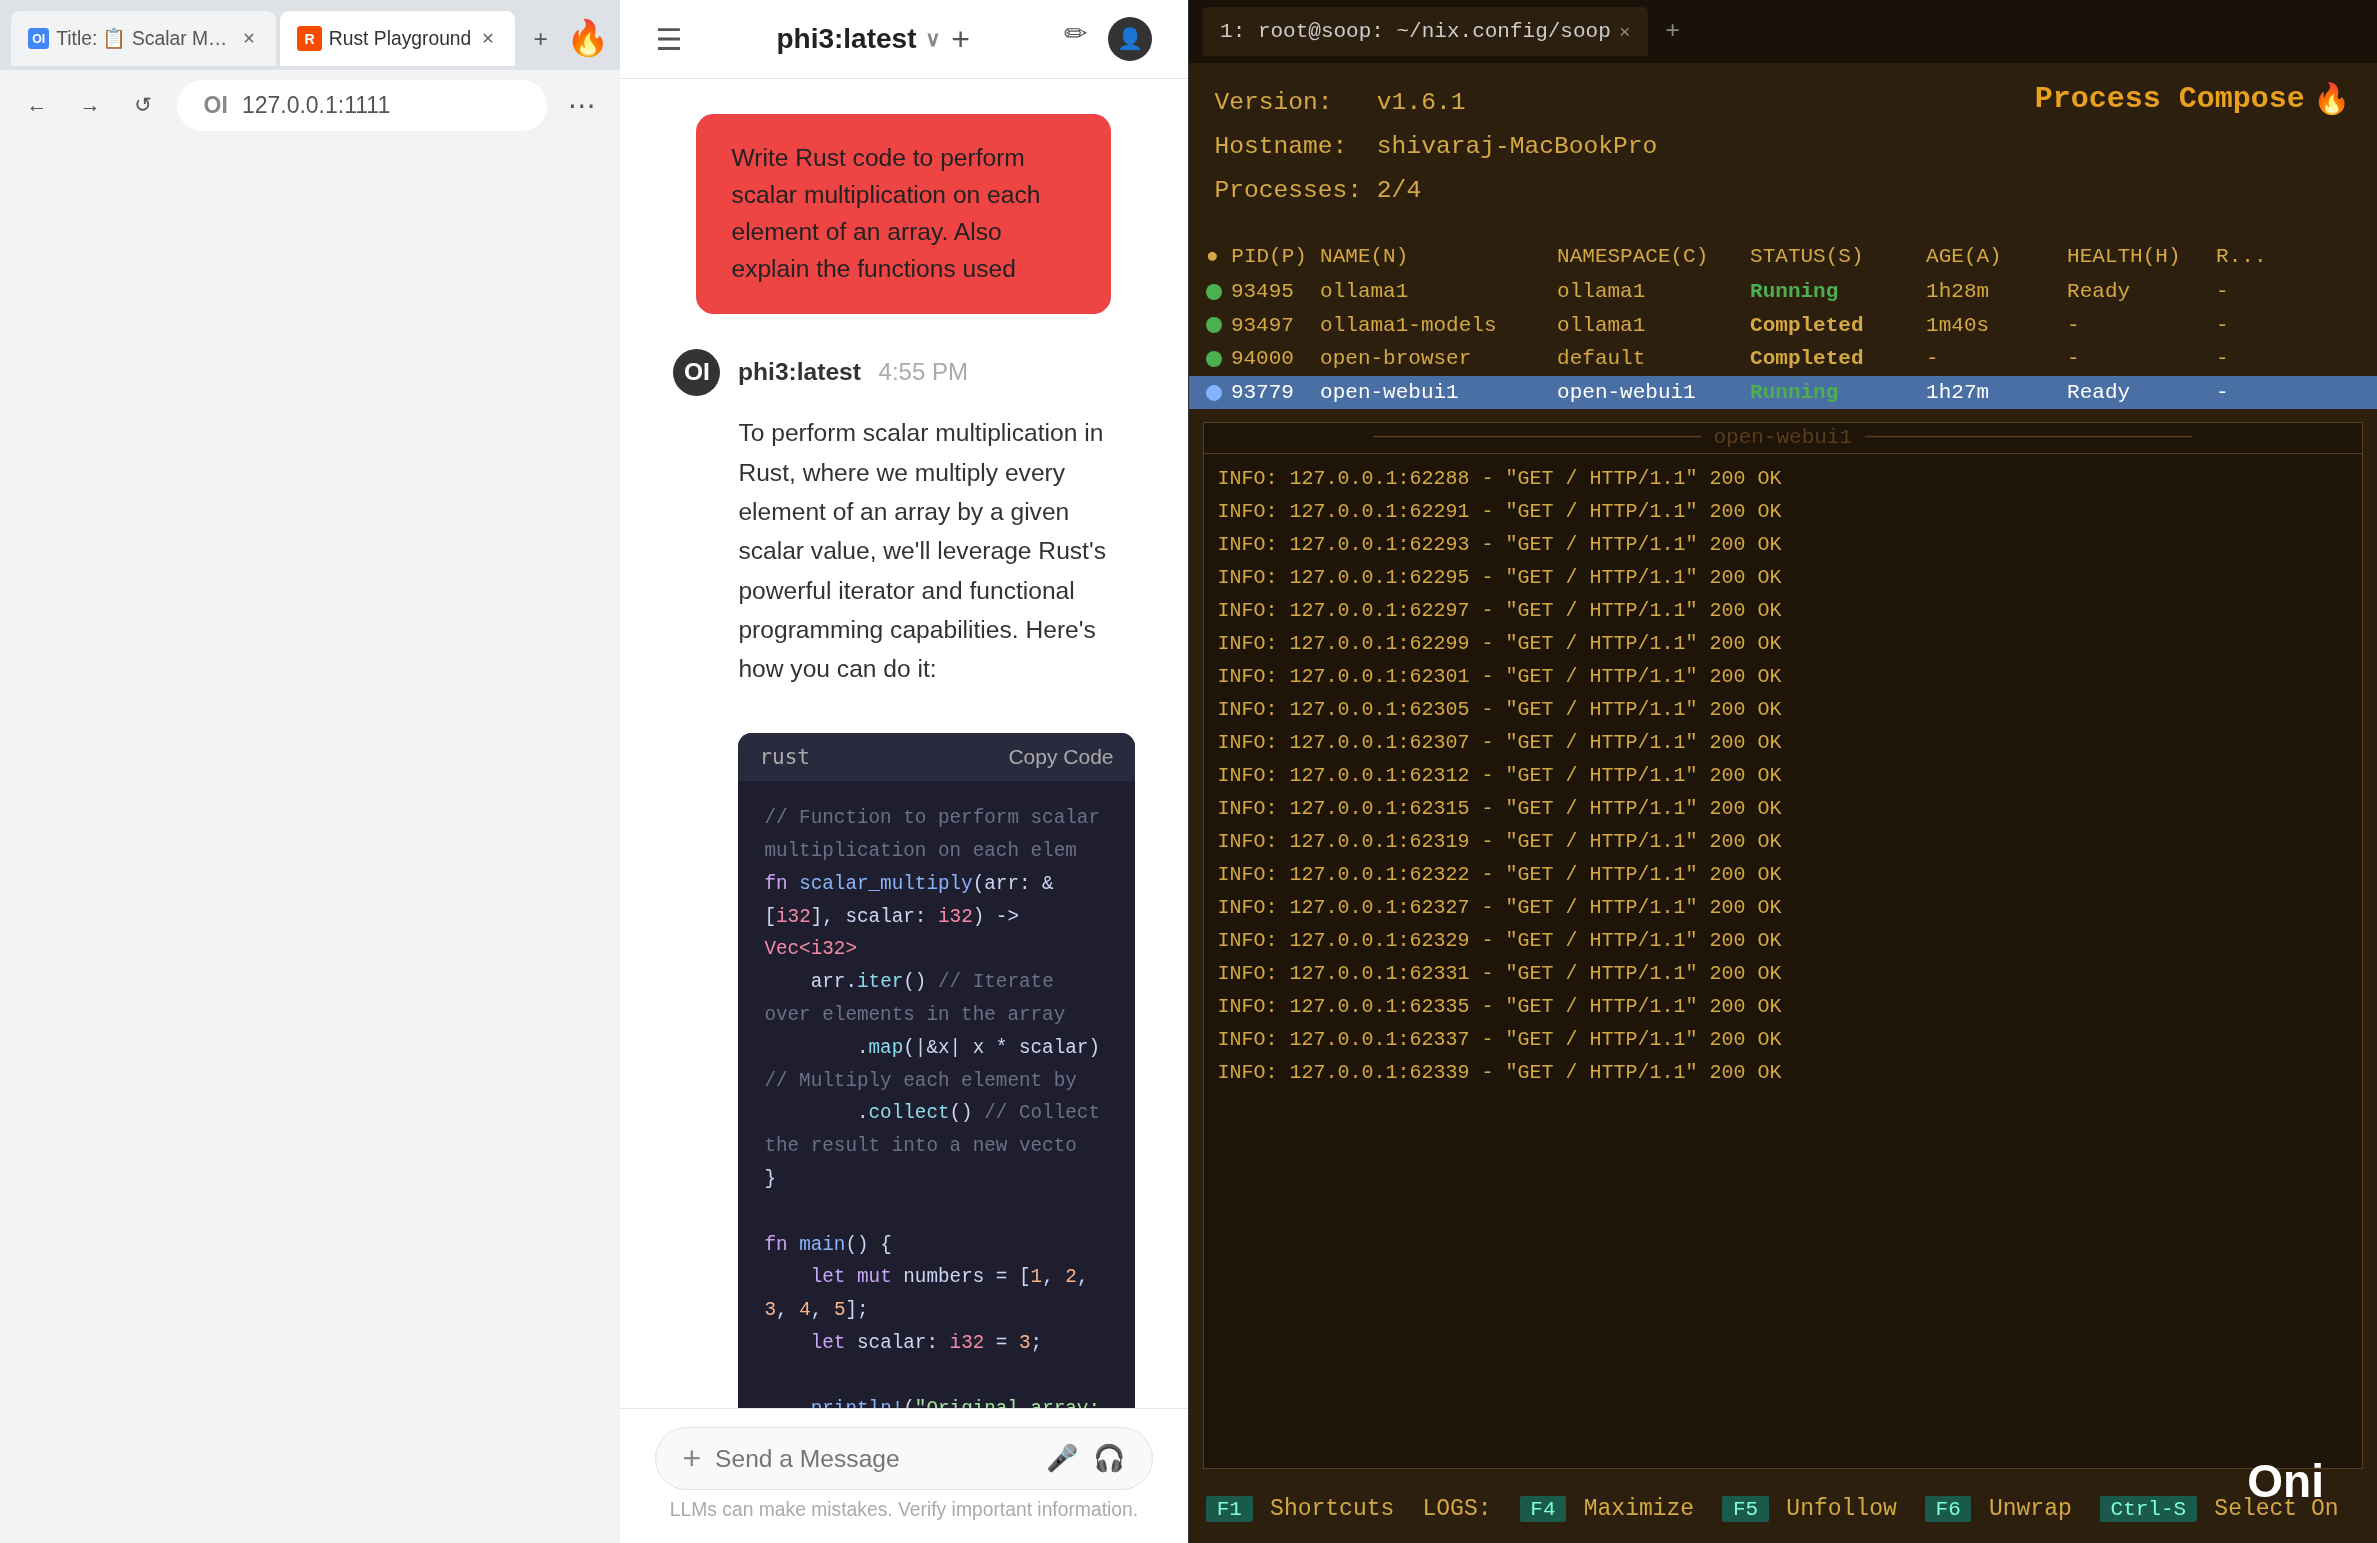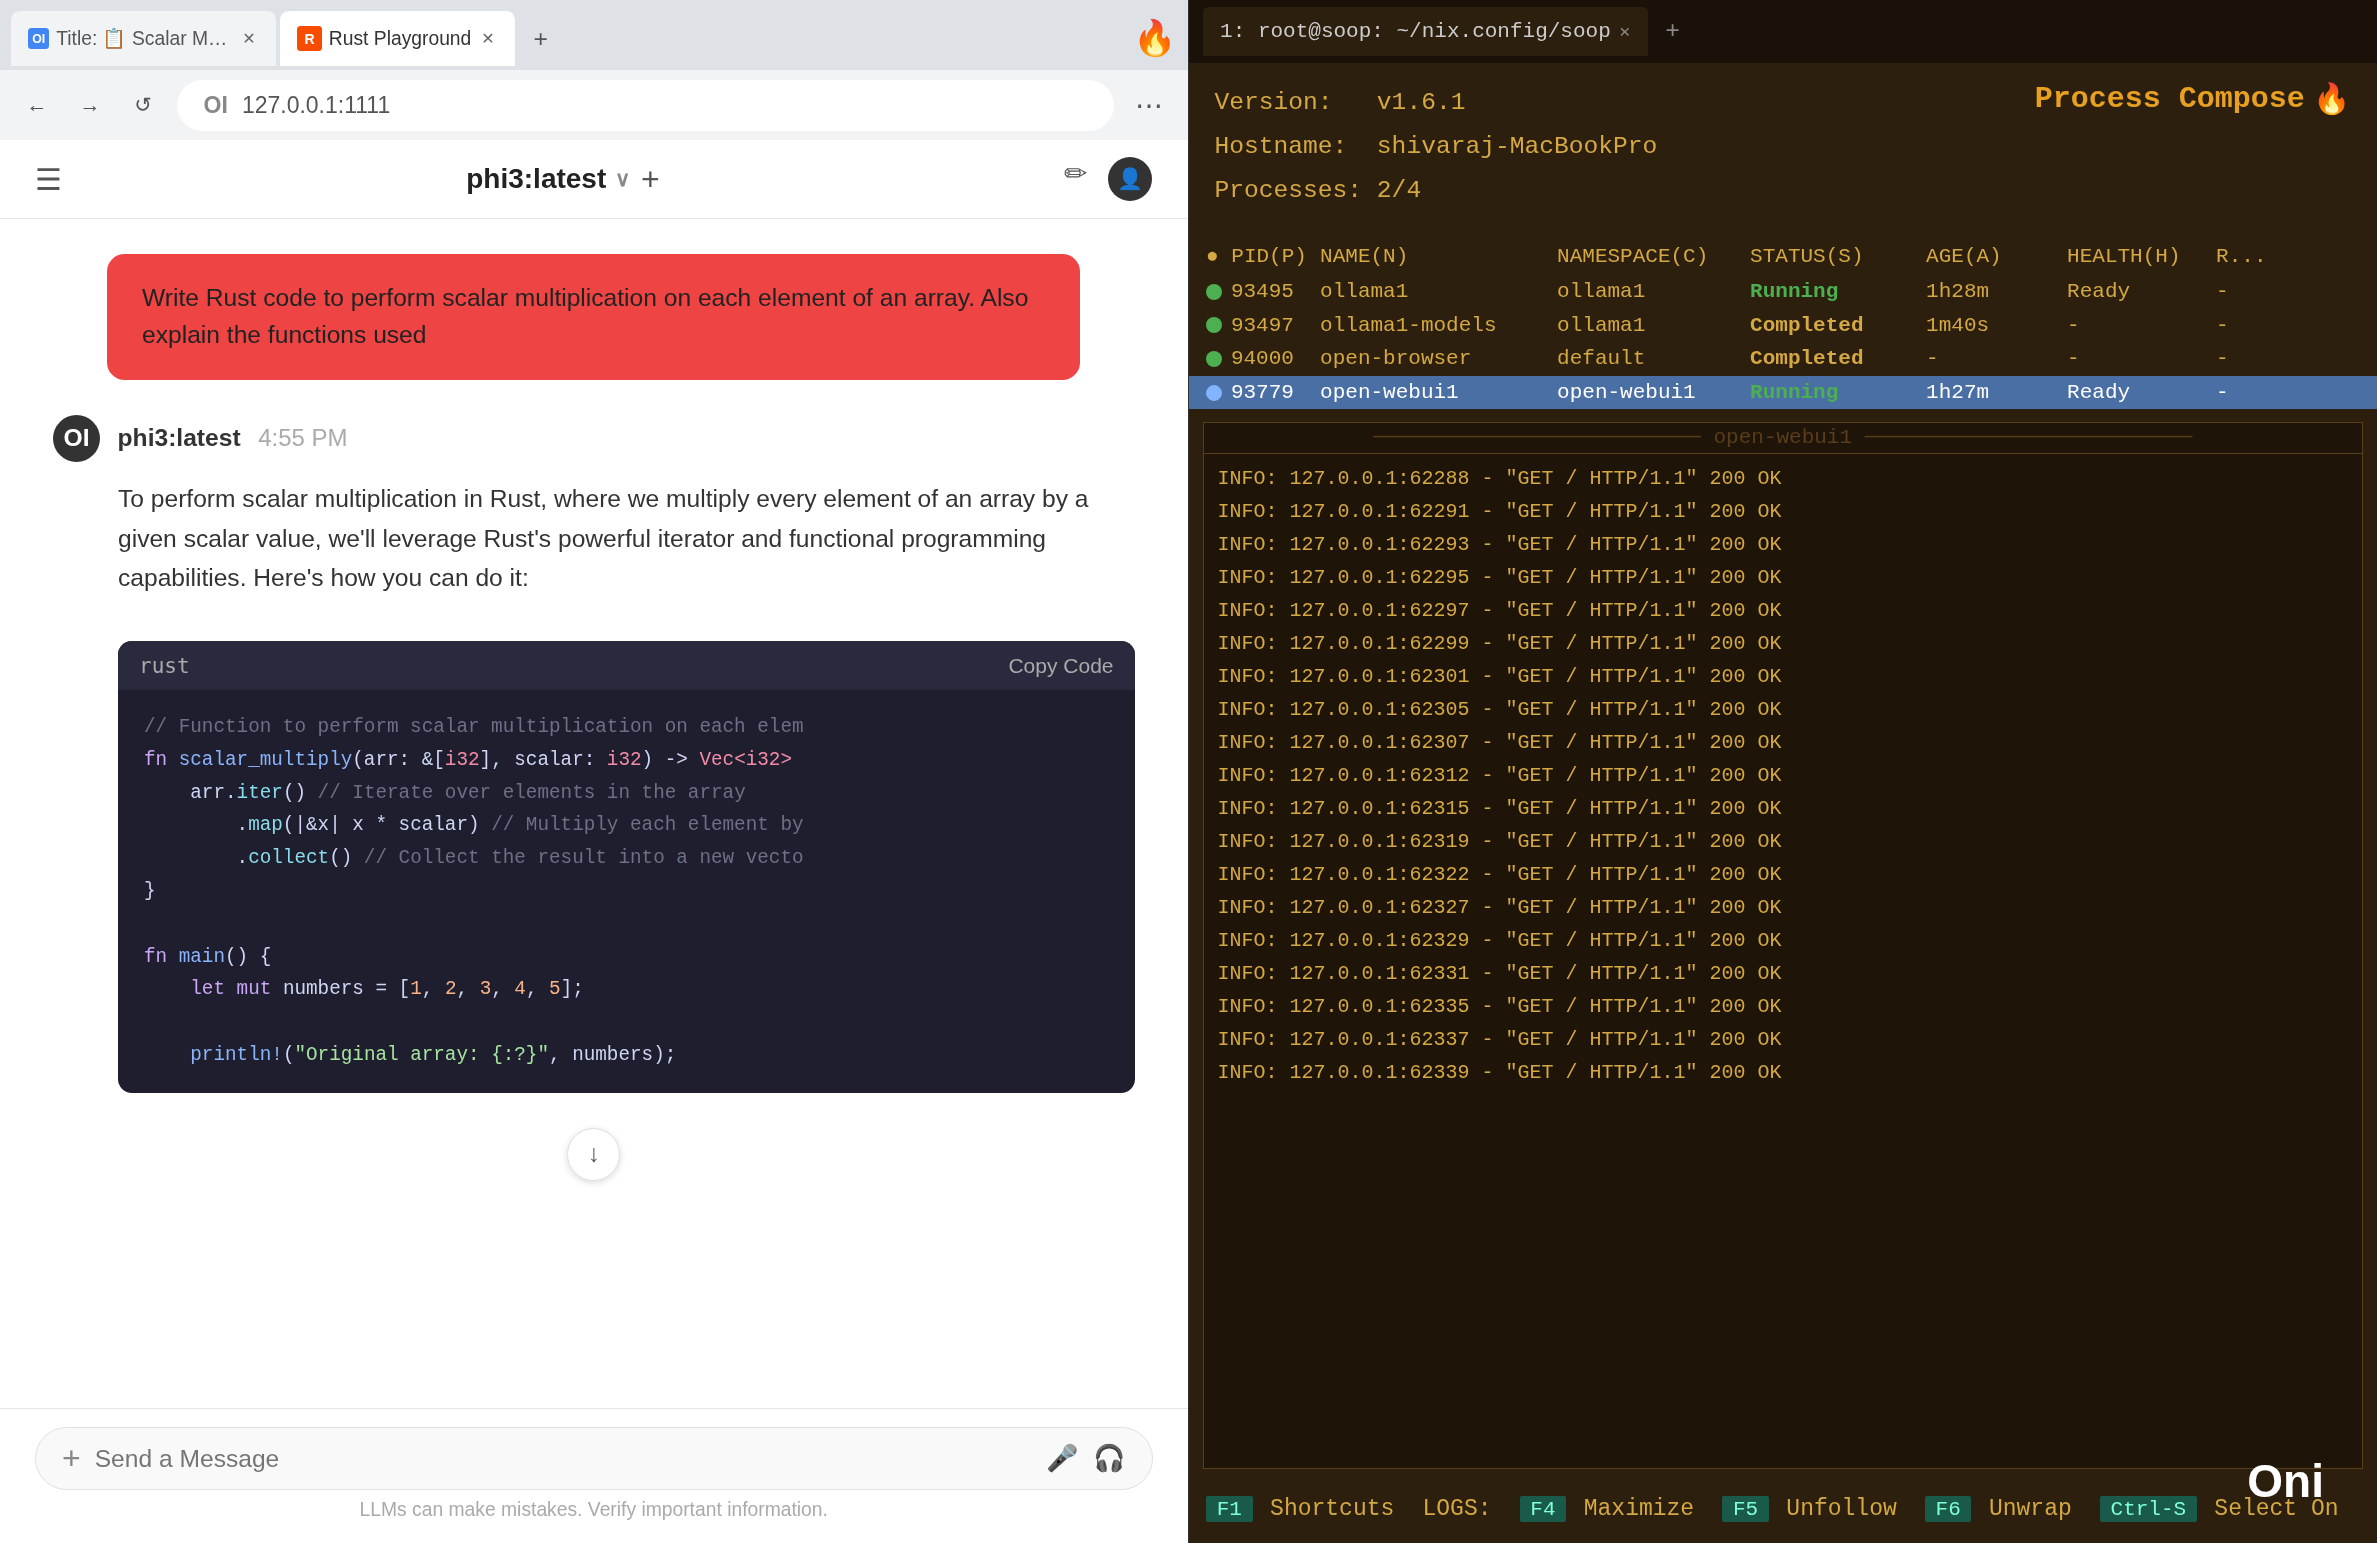--- a/index.html
+++ b/index.html
@@ -12,21 +12,21 @@
       overflow: hidden;
       background: #1a1a1a;
     }
 
     
     .browser-panel {
       width: 1189px;
       height: 1544px;
       background: #ffffff;
       display: flex;
-      flex-direction: column;
+      flex-direction: row;
       border-right: 1.8px solid #333;
     }
 
     
     .browser-chrome {
       background: #f1f3f4;
       flex-shrink: 0;
     }
 
     .tab-bar {
@@ -706,20 +706,23 @@
               <span>&nbsp;&nbsp;&nbsp;&nbsp;&nbsp;&nbsp;&nbsp;&nbsp;.</span><span class="code-method">collect</span><span>() </span><span class="code-comment">// Collect the result into a new vecto</span>
             </div>
             <div class="code-line"><span>}</span></div>
             <div class="code-line">&nbsp;</div>
             <div class="code-line">
               <span class="code-keyword">fn </span><span class="code-fn-name">main</span><span>() {</span>
             </div>
             <div class="code-line">
               <span>&nbsp;&nbsp;&nbsp;&nbsp;</span><span class="code-keyword">let mut </span><span>numbers = [</span><span class="code-number">1</span><span>, </span><span class="code-number">2</span><span>, </span><span class="code-number">3</span><span>, </span><span class="code-number">4</span><span>, </span><span class="code-number">5</span><span>];</span>
             </div>
+            <div class="code-line">
+              <span>&nbsp;&nbsp;&nbsp;&nbsp;</span><span class="code-keyword">let </span><span>scalar: </span><span class="code-type">i32</span><span> = </span><span class="code-number">3</span><span>;</span>
+            </div>
             <div class="code-line">&nbsp;</div>
             <div class="code-line">
               <span>&nbsp;&nbsp;&nbsp;&nbsp;</span><span class="code-fn-name">println!</span><span>(</span><span class="code-string">"Original array: {:?}"</span><span>, numbers);</span>
             </div>
           </div>
         </div>
 
         <div style="display:flex; justify-content:center; margin-top:17.6px;">
           <div class="scroll-down-btn">
             <span>↓</span>

